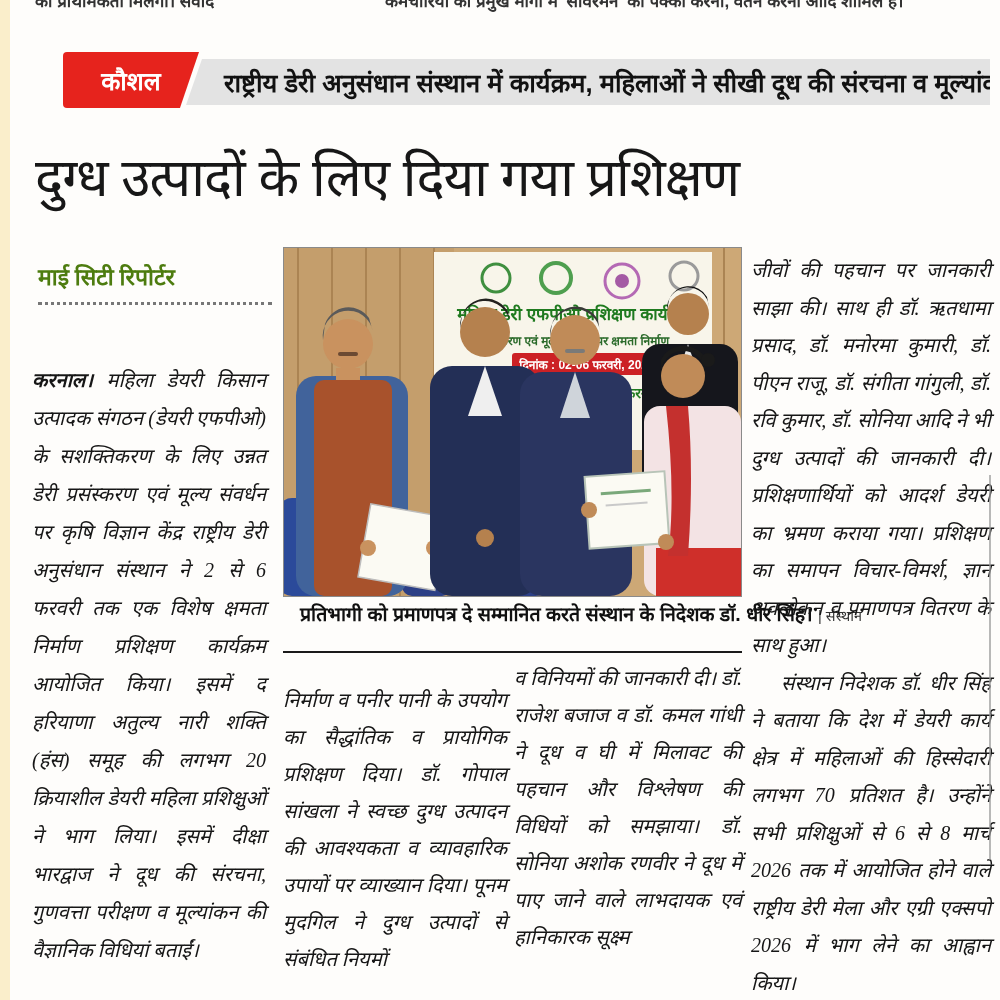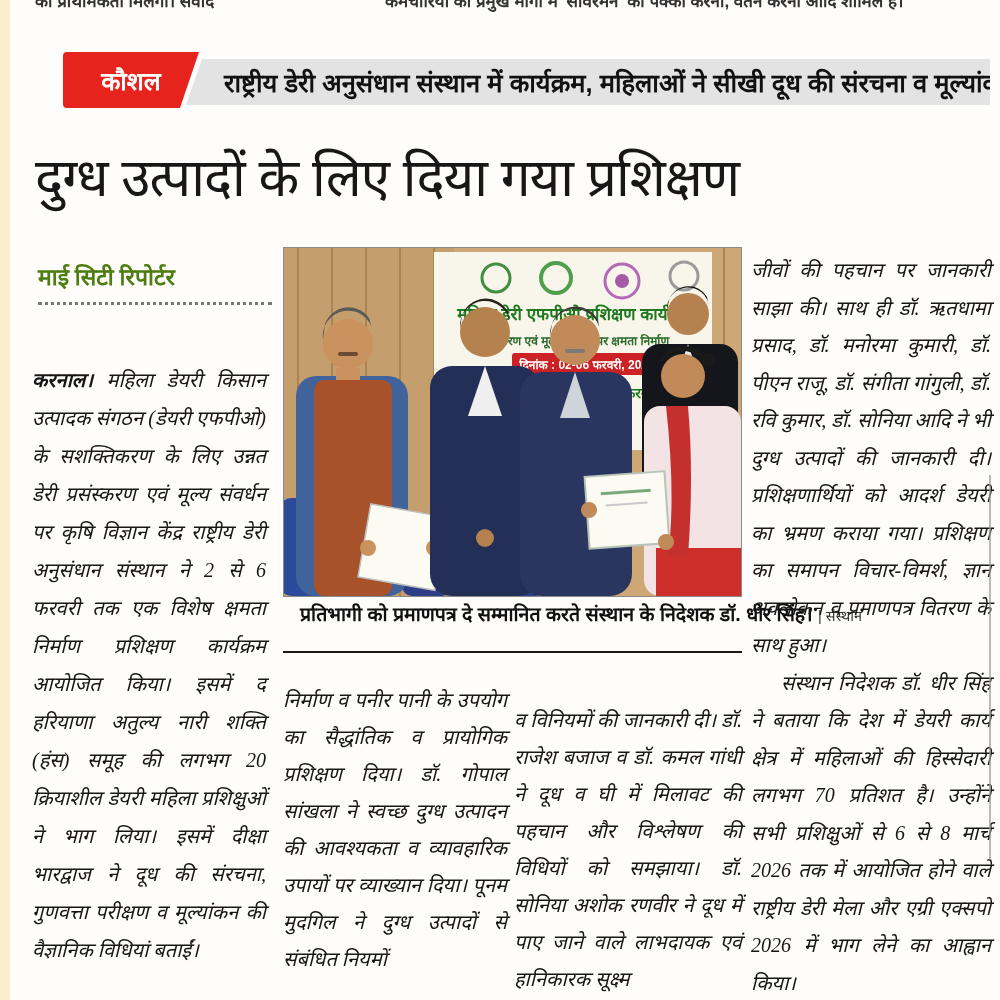--- a/index.html
+++ b/index.html
@@ -44,21 +44,21 @@
   .byline-rule{left:38px;top:302px;width:234px;border-top:3px dotted #777;}
   
   .col{
     font-size:20px;line-height:38px;text-align:justify;color:#161616;font-style:italic;
   }
   .col p{margin:0;}
   .col p.indent{text-indent:1.5em;}
   .dateline{font-weight:bold;}
   .col1{left:32px;top:314px;width:234px;height:620px;margin-top:47px;}
   .col2{left:283px;top:666px;width:224px;height:268px;line-height:37px;margin-top:16px;}
-  .col3{left:514px;top:702px;width:228px;height:268px;line-height:37px;}
+  .col3{left:514px;top:660px;width:228px;height:268px;line-height:37px;}
   .col4{left:751px;top:252px;width:240px;height:688px;line-height:37.5px;}
   
   .photo{left:283px;top:247px;width:459px;height:350px;border:1px solid #8a8a8a;box-sizing:border-box;background:#c9a571;}
   .caption{left:300px;top:600px;width:460px;font-size:19.5px;font-weight:bold;color:#101010;white-space:nowrap;font-family:"Liberation Sans","DejaVu Sans",sans-serif;}
   .caption .credit{font-size:14.5px;font-weight:normal;color:#333;}
   .caption-rule{left:283px;top:651px;width:459px;border-top:2px solid #1a1a1a;}
   
   .neighbor-line{left:989px;top:475px;width:2px;height:385px;background:#9a9a9a;opacity:.7;}
 </style>
 </head>

